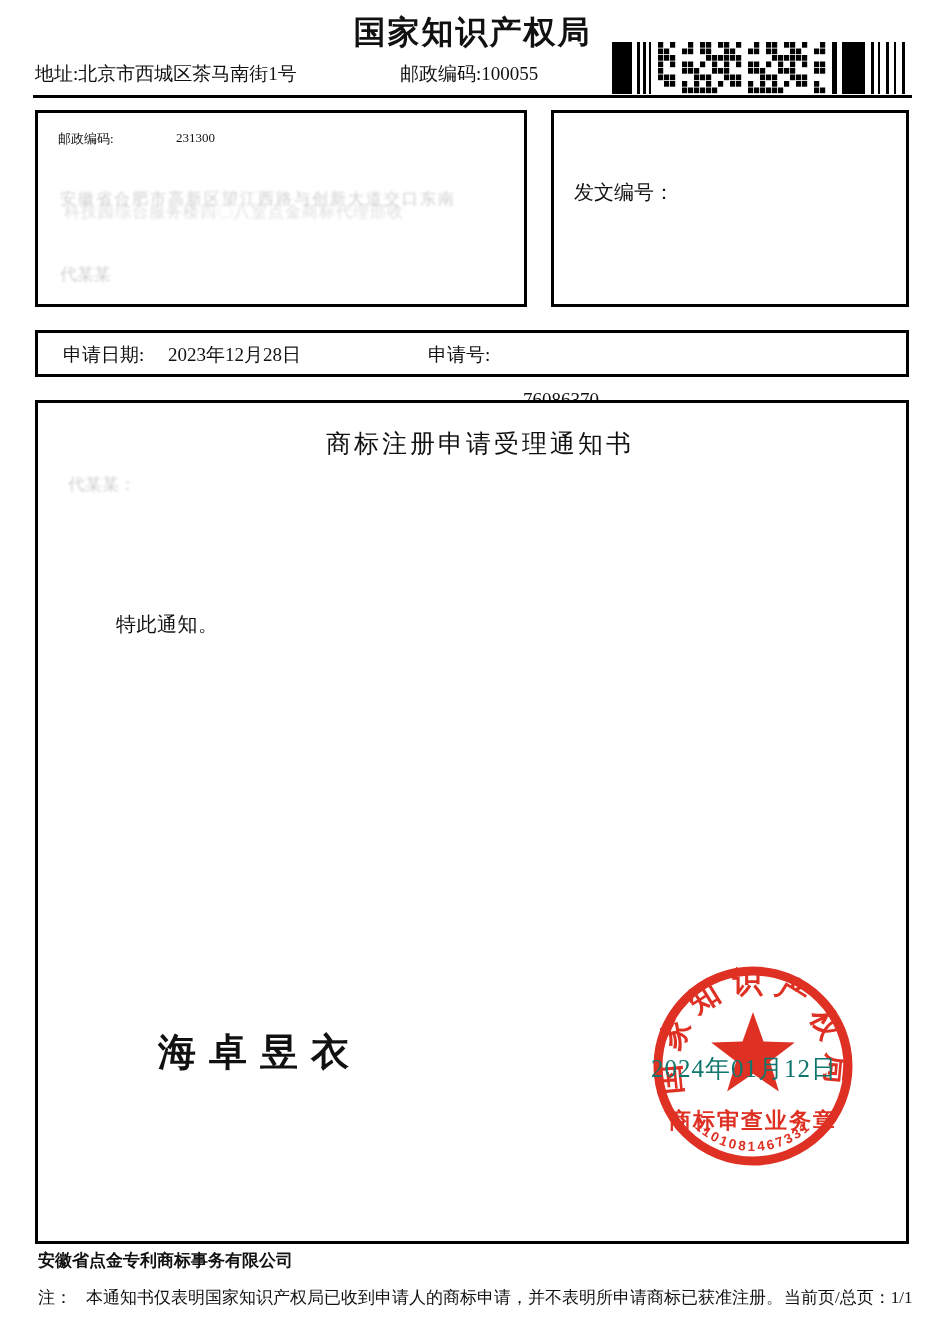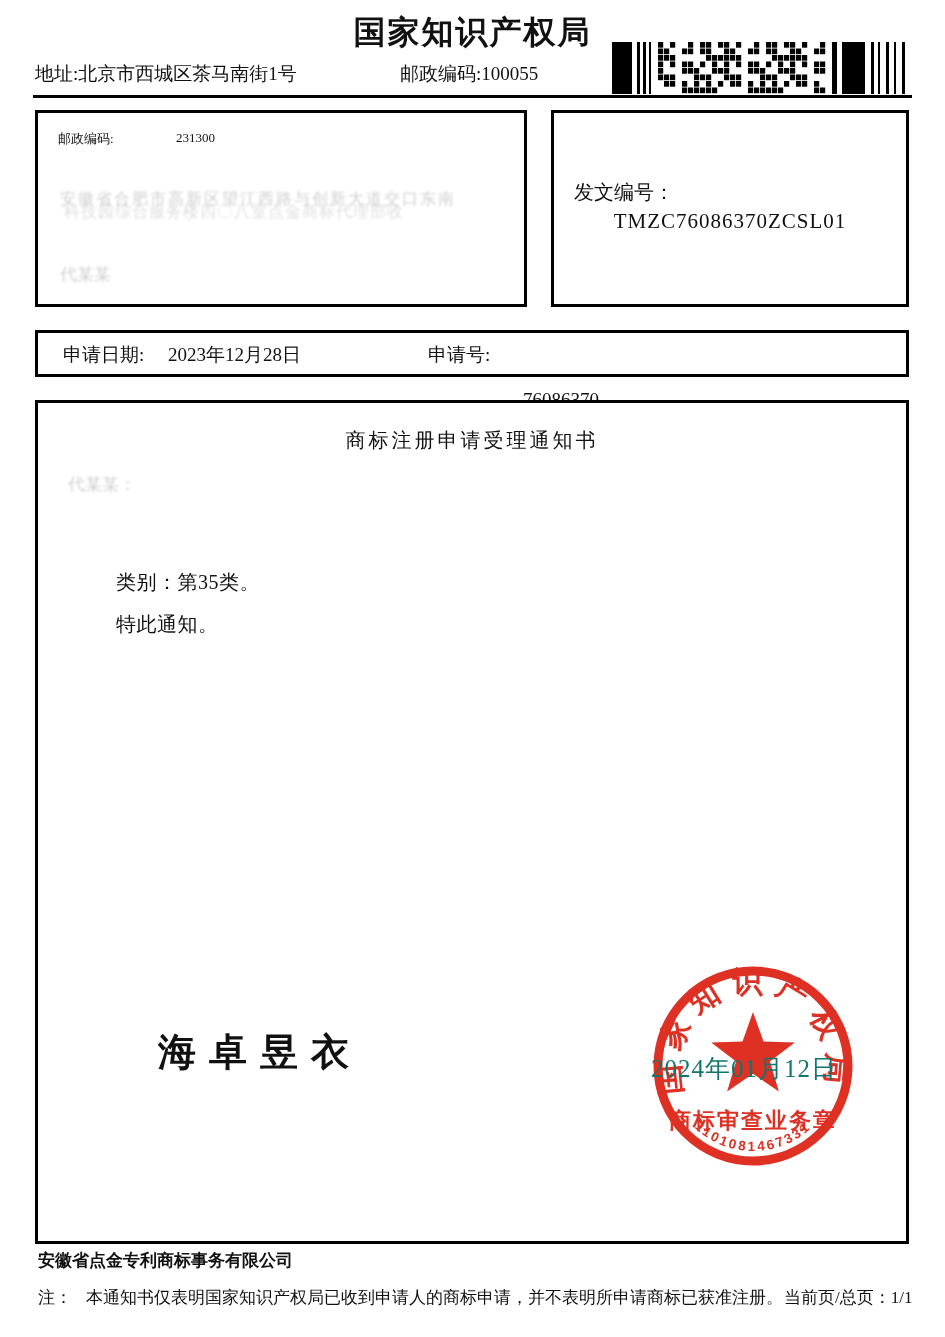--- a/index.html
+++ b/index.html
@@ -28,21 +28,21 @@
   .rc-faded-name{top:150px;left:22px;font-size:17px;}
   
   .dp-label{top:34px;left:20px;font-size:20px;margin-top:32px;}
   .dp-value{top:96px;left:0;width:100%;text-align:center;font-size:21px;letter-spacing:1px;}
   
   .dt-label1{top:9px;left:25px;font-size:19px;}
   .dt-value1{top:9px;left:130px;font-size:19px;}
   .dt-label2{top:9px;left:390px;font-size:19px;}
   .dt-value2{top:20px;left:485px;font-size:19px;margin-top:36px;}
   
-  .nt-title{top:24px;left:0;width:100%;text-align:center;font-size:20px;letter-spacing:3px;}
+  .nt-title{top:24px;left:8px;width:100%;text-align:center;font-size:25px;letter-spacing:3px;}
   .nt-addressee{top:70px;left:30px;font-size:17px;}
   .nt-p{left:78px;width:775px;font-size:20px;letter-spacing:.5px;}
   .nt-p1{top:122px;}
   .nt-p2{top:166px;}
   .nt-p3{top:208px;}
   .nt-trademark{top:624px;left:120px;font-size:38px;font-weight:900;letter-spacing:13px;}
   
   .seal{top:961px;left:648px;width:210px;height:210px;mix-blend-mode:multiply;opacity:.95;}
   .seal-date{top:1052px;left:651px;font-size:25px;color:#0f766e;letter-spacing:1px;z-index:5;}
   
@@ -196,34 +196,32 @@
 <div class="abs box recipient-box">
   <div class="abs rc-postal-label">邮政编码:</div>
   <div class="abs rc-postal-value">231300</div>
   <div class="abs faded rc-faded1">安徽省合肥市高新区望江西路与创新大道交口东南</div>
   <div class="abs faded rc-faded2">科技园综合服务楼四〇八室点金商标代理部收</div>
   <div class="abs faded rc-faded-name">代某某</div>
 </div>
 
 <div class="abs box dispatch-box">
   <div class="abs dp-label">发文编号：</div>
-  <div class="abs dp-value">TMZC76086370ZCSL01</div>
 </div>
 
 <div class="abs box date-box">
   <div class="abs dt-label1">申请日期:</div>
   <div class="abs dt-value1">2023年12月28日</div>
   <div class="abs dt-label2">申请号:</div>
   <div class="abs dt-value2">76086370</div>
 </div>
 
 <div class="abs box main-box">
   <div class="abs nt-title">商标注册申请受理通知书</div>
   <div class="abs faded nt-addressee">代某某：</div>
-  <div class="abs nt-p nt-p2">类别：第35类。</div>
   <div class="abs nt-p nt-p3">特此通知。</div>
   <div class="abs nt-trademark">海卓昱衣</div>
 </div>
 
 <svg class="abs seal" width="210" height="210" viewBox="-105 -105 210 210">
   <circle cx="0" cy="0" r="95" fill="none" stroke="#dd2417" stroke-width="9"></circle>
   <defs>
     <path id="seal-arc-top" d="M -58 46 A 74 74 0 1 1 58 46" fill="none"></path>
     <path id="seal-arc-bottom" d="M -56 64 A 85 85 0 0 0 56 64" fill="none"></path>
   </defs>

